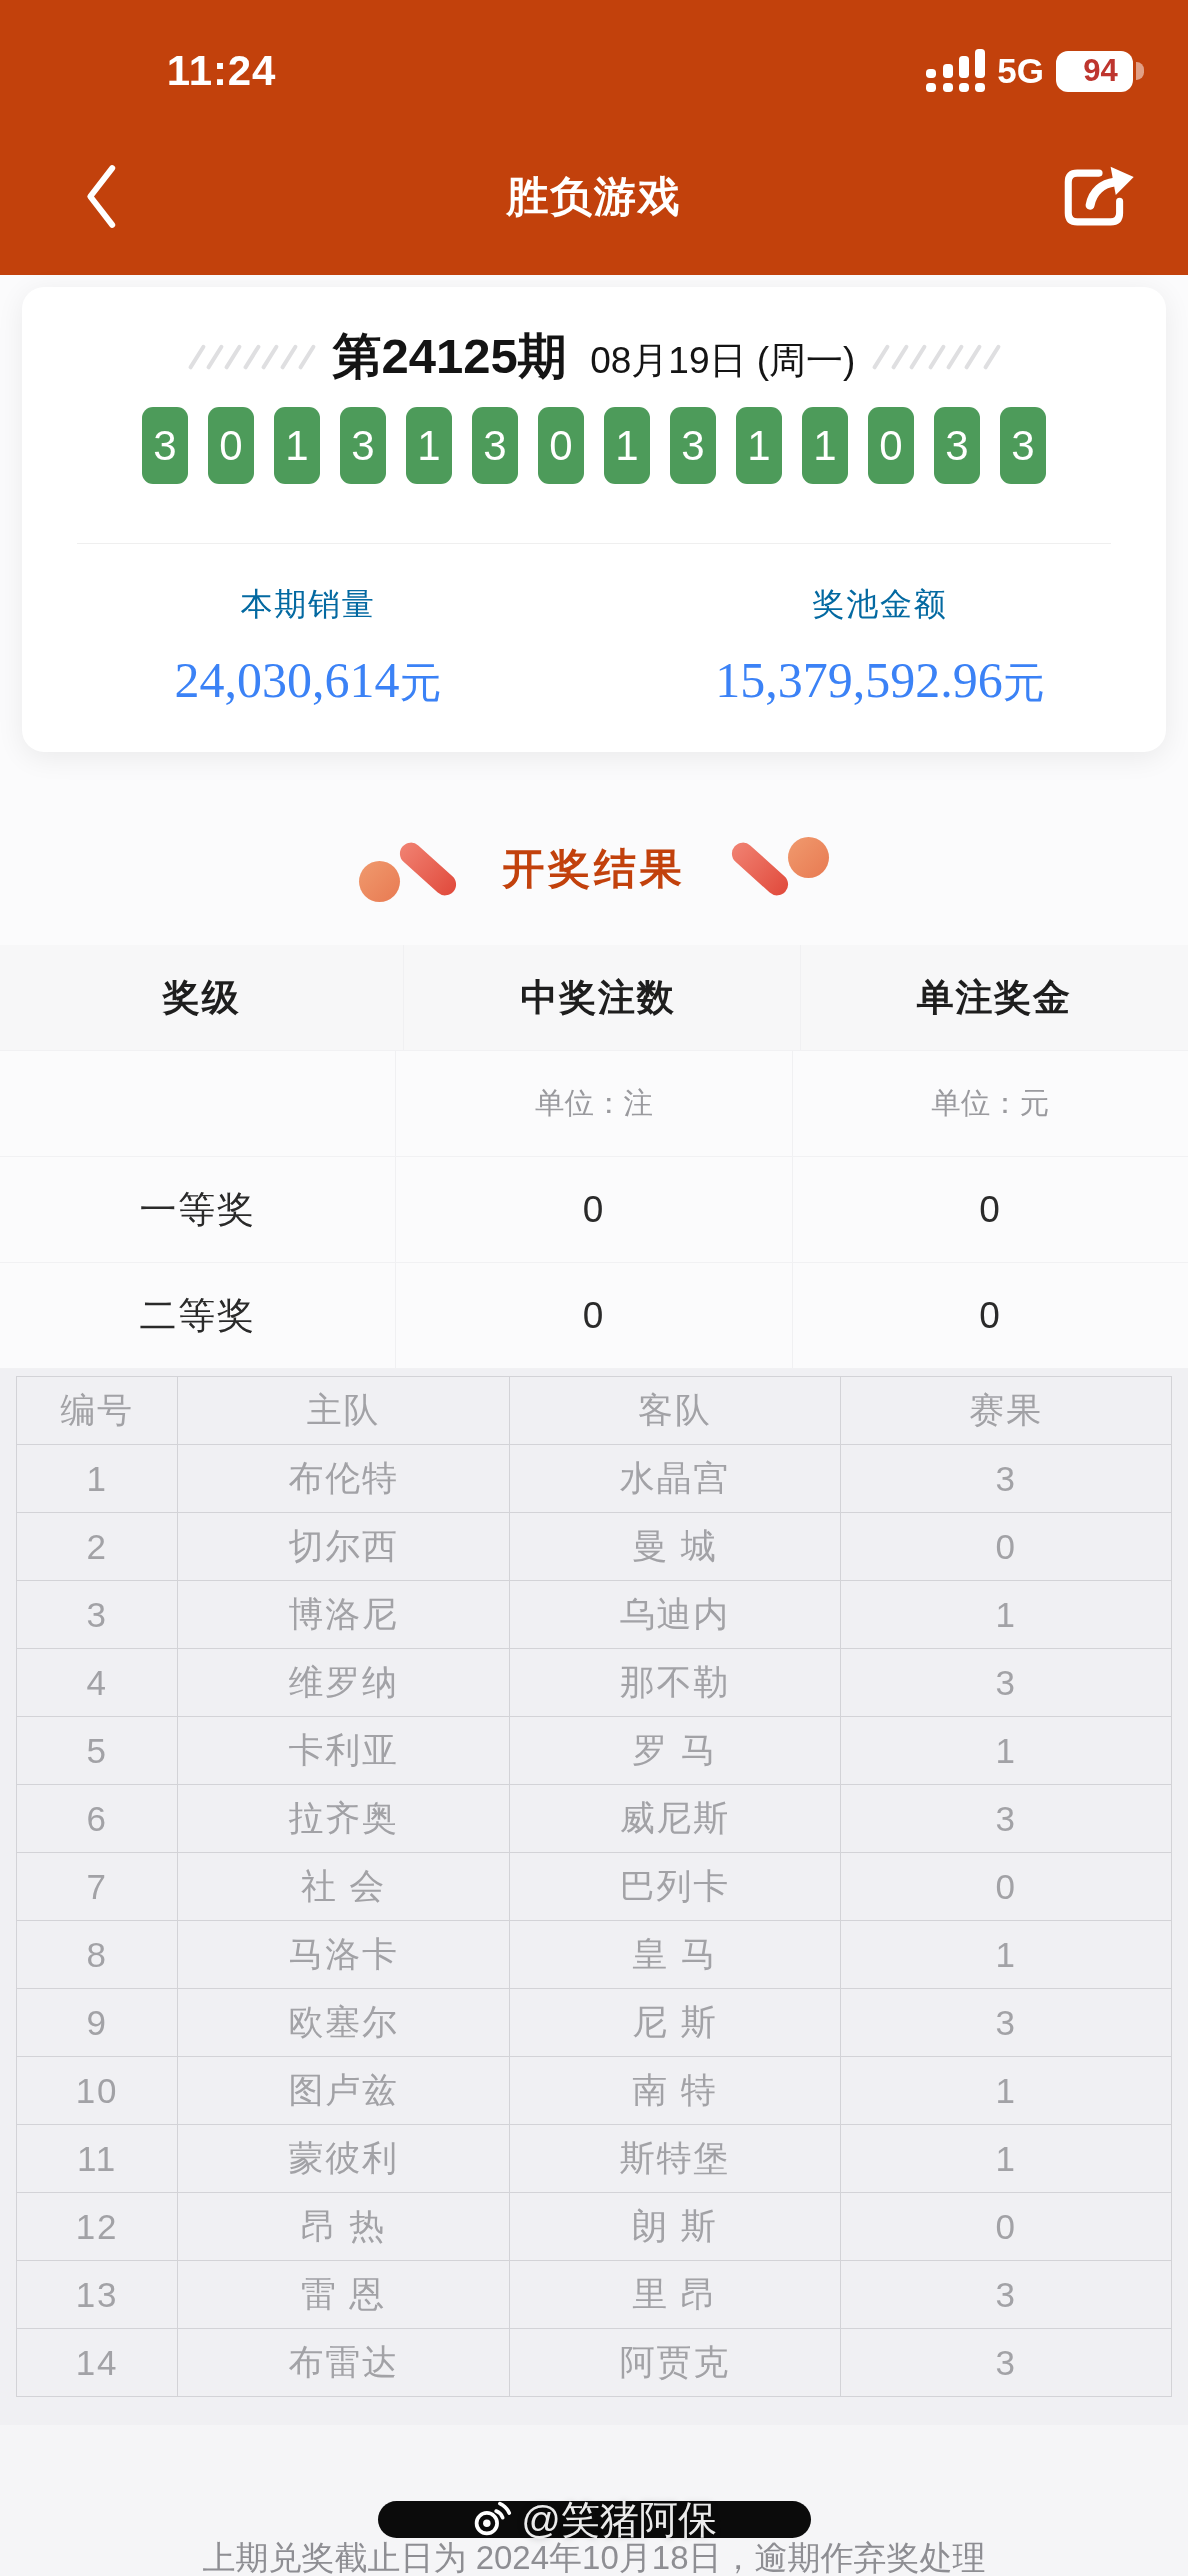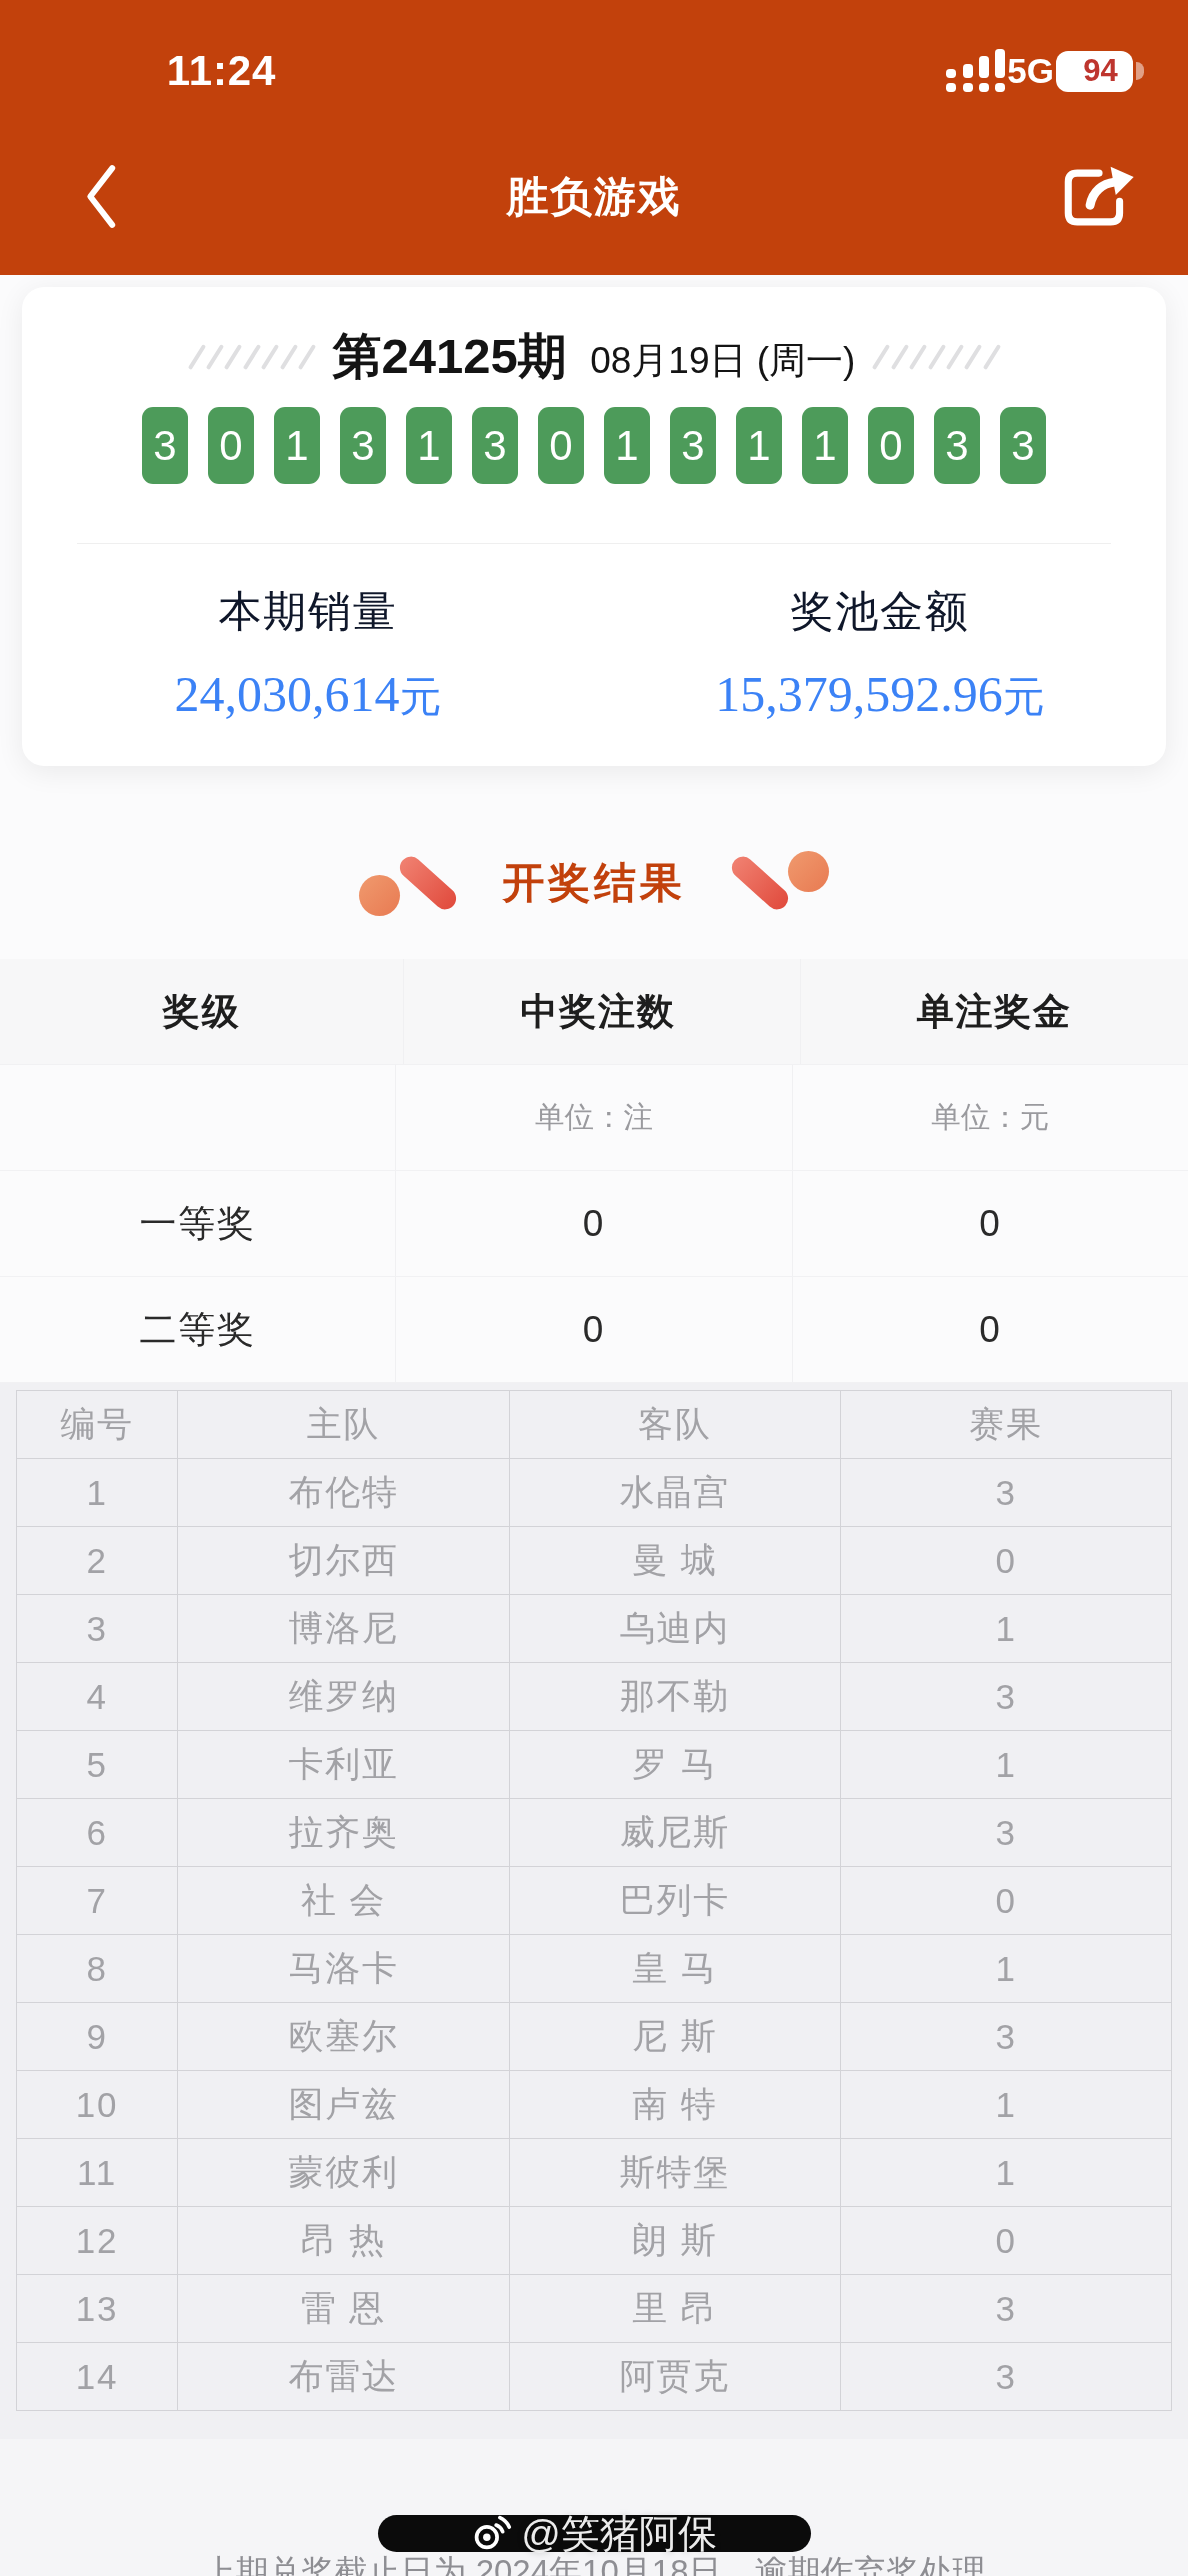--- a/index.html
+++ b/index.html
@@ -6,21 +6,21 @@
   body { background:#333; font-family:"Liberation Sans","DejaVu Sans",sans-serif; }
   .screen{
     width:1188px; height:2576px; margin:0 auto; background:#FBFBFC;
     position:relative; overflow:hidden; display:flex; flex-direction:column;
   }
   
   .top-red{ background:#c2410c; color:#fff; }
   .statusbar{ height:118px; display:flex; align-items:center; justify-content:space-between;
     padding:24px 55px 0 111px; }
   .time{ font-size:42px; font-weight:700; letter-spacing:0.9px; width:221px; text-align:center;}
-  .status-right{ display:flex; align-items:center; gap:2px; }
+  .status-right{ display:flex; align-items:center; gap:12px; }
   .signal{ display:flex; align-items:flex-end; gap:6.4px; height:42px; }
   .sig-col{ display:flex; flex-direction:column; justify-content:flex-end; gap:4.6px; }
   .sig-col i{ display:block; width:10px; background:#fff; border-radius:3.7px; }
   .sig-dot{ height:9.2px; }
   .s1{ height:9.2px; } .s2{ height:14.7px; } .s3{ height:22px; } .s4{ height:29.5px; }
   .net{ font-size:35px; font-weight:600; }
   .battery{ position:relative; width:77px; height:41px; background:#fff; border-radius:12px;
     display:flex; align-items:center; justify-content:center;padding-left:12px; }
   .battery .pct{ color:#BE352E; font-size:31px; font-weight:700; }
   .battery .nub{ position:absolute; right:-11px; top:11px; width:8.3px; height:18.4px;
@@ -37,21 +37,21 @@
   .slashes i{ display:block; width:3.7px; height:28px; background:#DFDFE1; border-radius:1.8px; transform:rotate(32deg); }
   .period-text{ font-size:37px; color:#141414; white-space:nowrap; }
   .period-no{ font-weight:700; font-size:49px; }
   .period-date{ font-weight:400; margin-left:13px; }
   .digits{ display:flex; justify-content:center; gap:20px; margin-top:28px; }
   .digit{ width:46px; height:77px; background:#4D9B5A; color:#fff; border-radius:11px;
     display:flex; align-items:center; justify-content:center; font-size:42px; font-weight:500; }
   .card-divider{ margin:59px 55px 0; border-top:1.8px solid #EFEFEF; }
   .stats{ display:flex; margin-top:39px; }
   .stat{ flex:1; display:flex; flex-direction:column; align-items:center; }
-  .stat-label{ font-size:43px; color:#0f172a; letter-spacing:1.8px; }
+  .stat-label{ font-size:32px; color:#0369a1; letter-spacing:1.8px; }
   .stat-value{ margin-top:24px; font-size:50px; color:#3b82f6;
     font-family:"Liberation Serif","DejaVu Serif",serif; }
   .stat-value .yuan{ font-family:"Liberation Sans","DejaVu Sans",sans-serif; font-size:42px; }
   
   .result-head{ margin-top:83px; display:flex; align-items:center; justify-content:center; gap:64px; height:70px; }
   .deco{ display:flex; align-items:center; gap:16.6px; }
   .deco .dot{ width:41px; height:41px; border-radius:50%;
     background:linear-gradient(135deg,#F09A6E,#E87A52); }
   .deco .stroke{ width:22px; height:68px; border-radius:13px;
     background:linear-gradient(180deg,#F08070,#E14C3E); transform:rotate(-48deg); }

